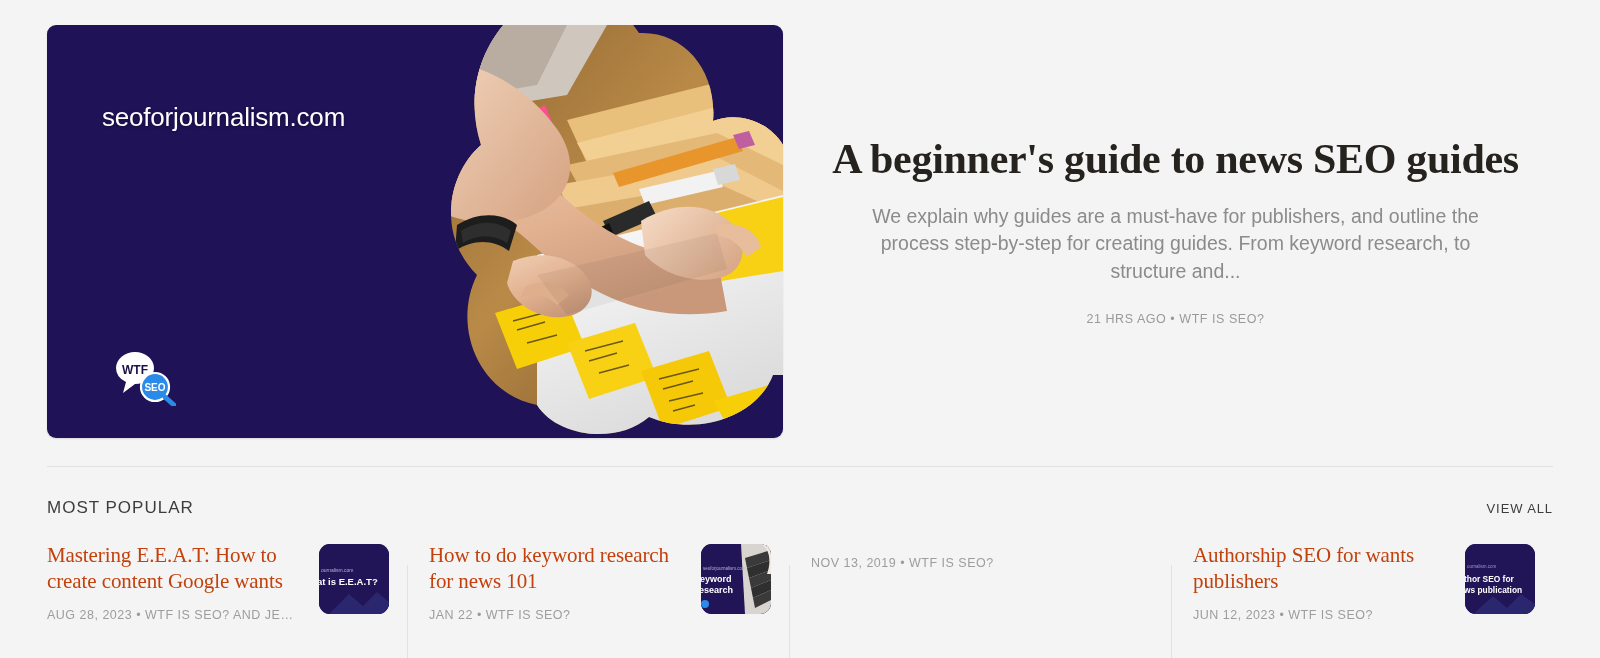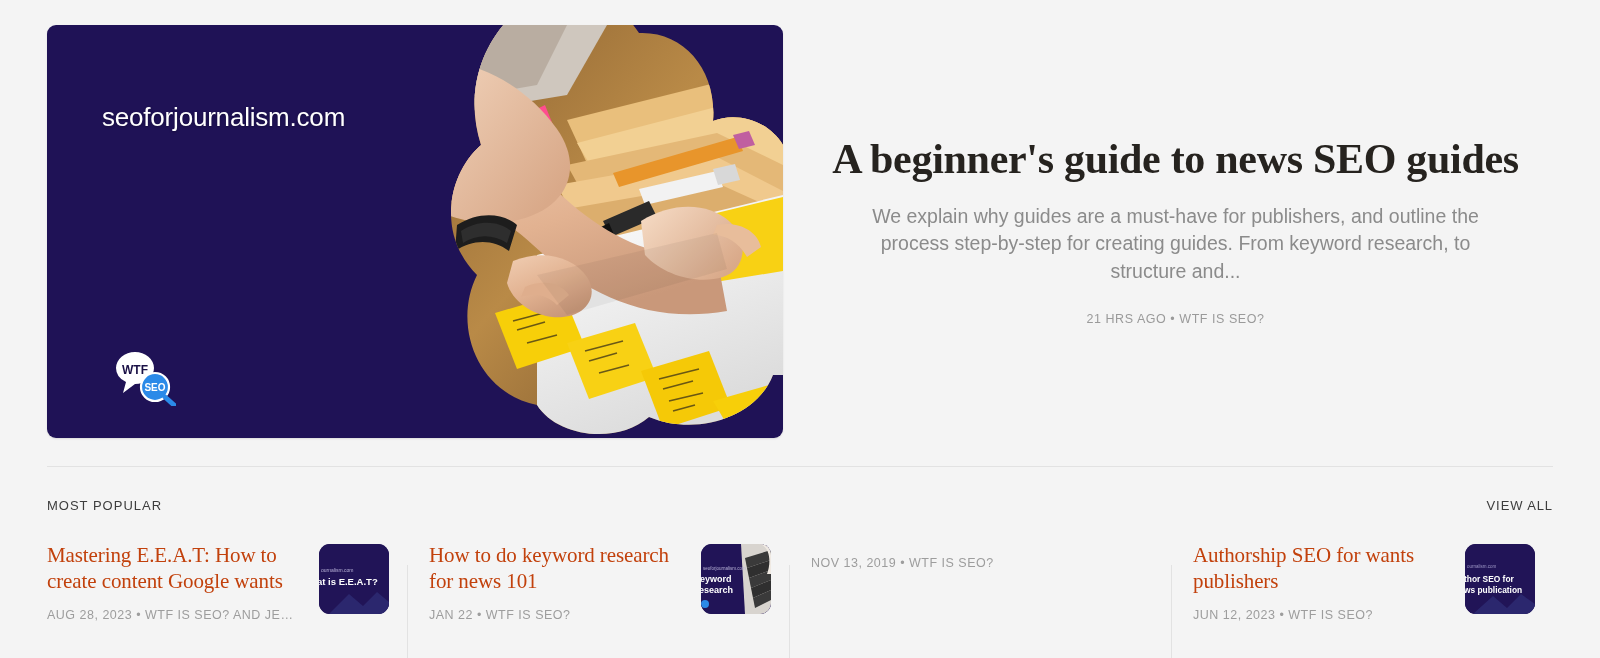--- a/index.html
+++ b/index.html
@@ -140,21 +140,21 @@
   .mp-header {
     position: absolute;
     left: 47px;
     top: 498px;
     width: 1506px;
     display: flex;
     justify-content: space-between;
     align-items: baseline;
   }
   .mp-title {
-    font-size: 13px;
+    font-size: 17px;
     letter-spacing: 1.0px;
     color: #3d3d3d;
     font-weight: 400;
   }
   .mp-viewall {
     font-size: 13px;
     letter-spacing: 0.9px;
     color: #3d3d3d;
     font-weight: 400;
     text-decoration: none;

